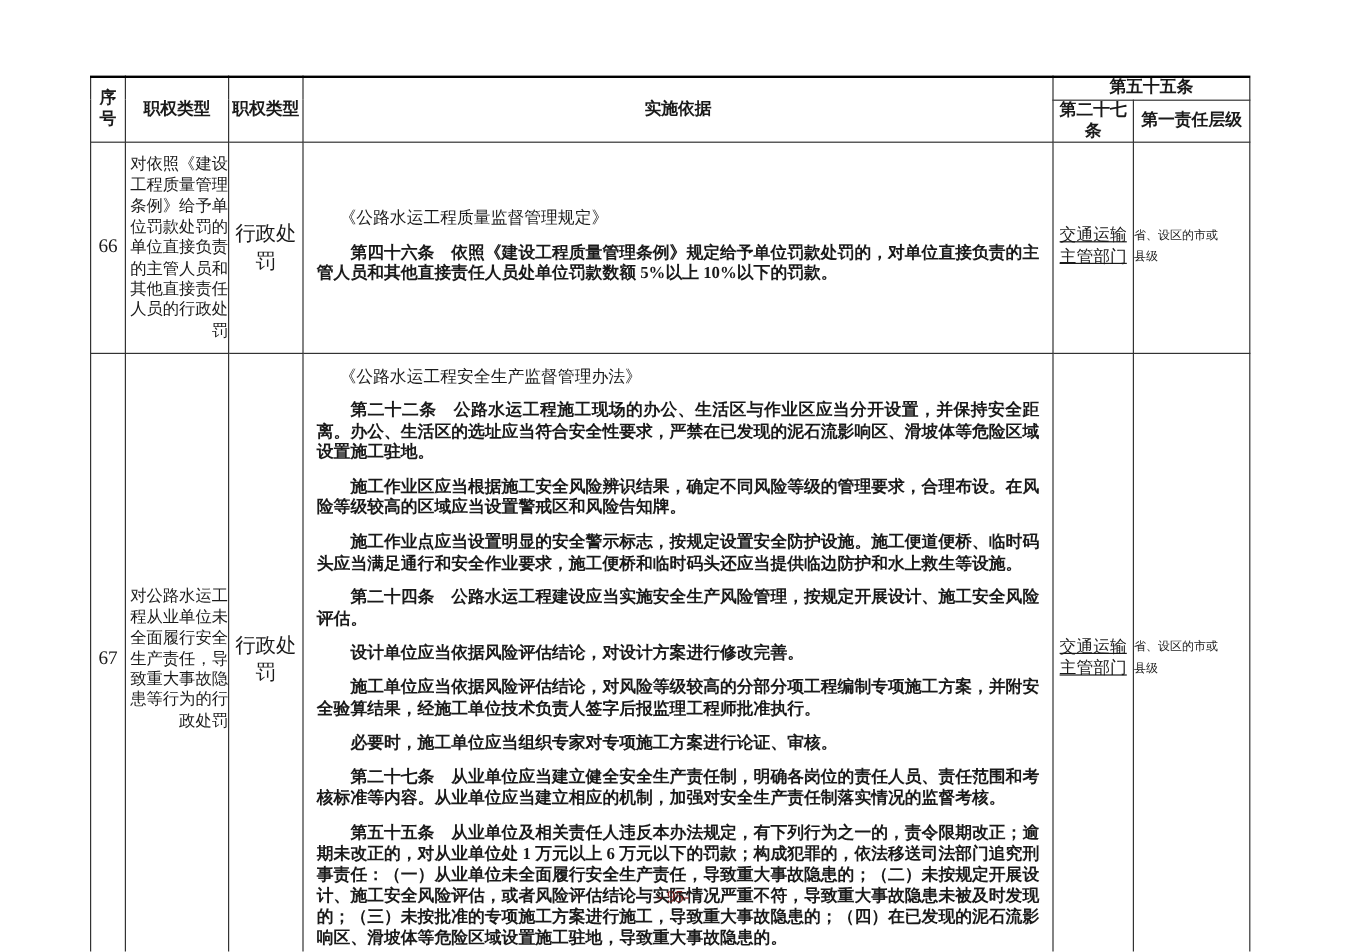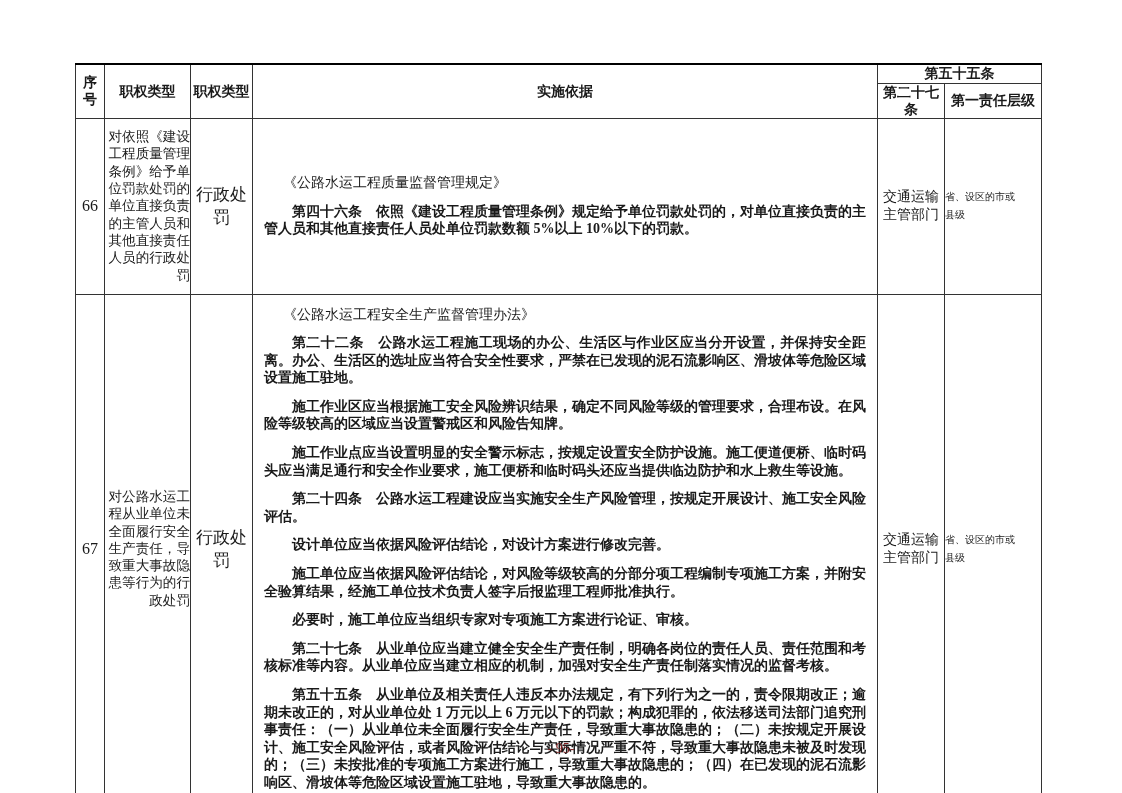--- a/index.html
+++ b/index.html
@@ -69,20 +69,21 @@
   }
   .basis-para {
     text-indent: 2em;
     font-weight: bold;
   }
   .cell-dept {
     text-align: center;
     font-size: 14px;
     line-height: 17.6px;
     white-space: pre-line;
+    text-decoration: underline;
   }
   .cell-level {
     text-align: left;
     font-size: 10px;
     line-height: 17.6px;
     padding: 0 4px;
     white-space: pre-line;
   }
   .page-footer {
     position: absolute;

